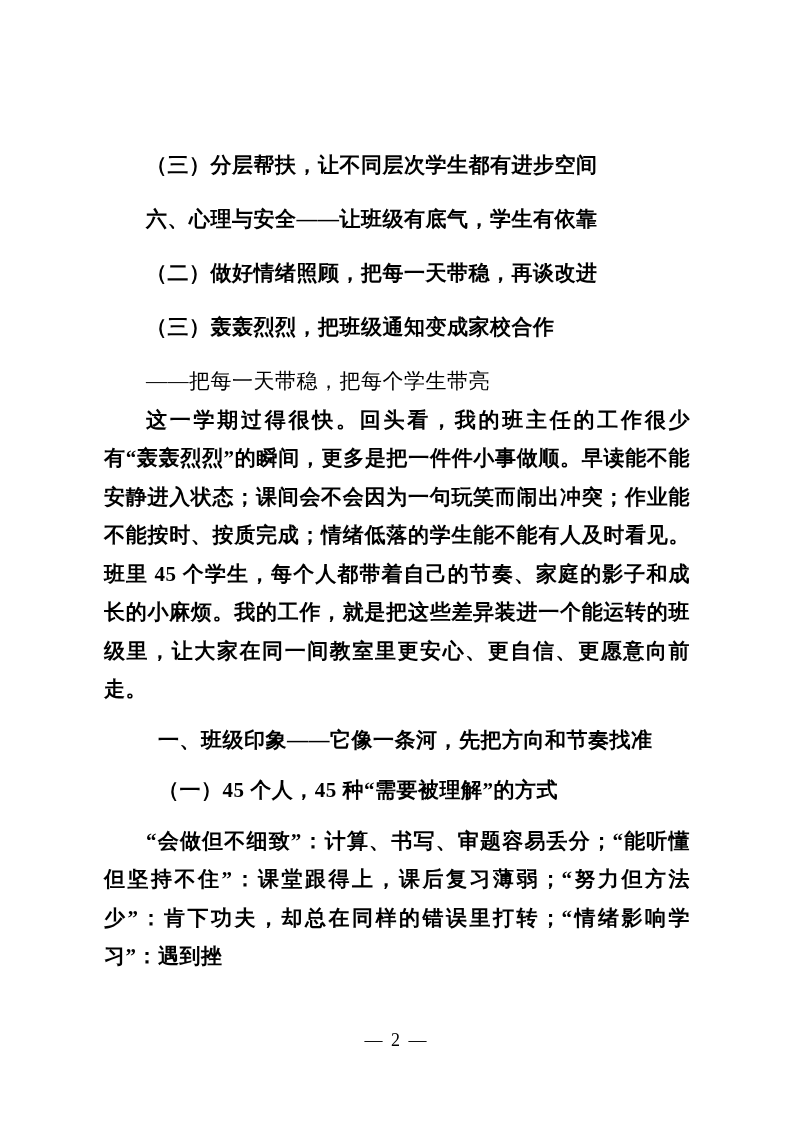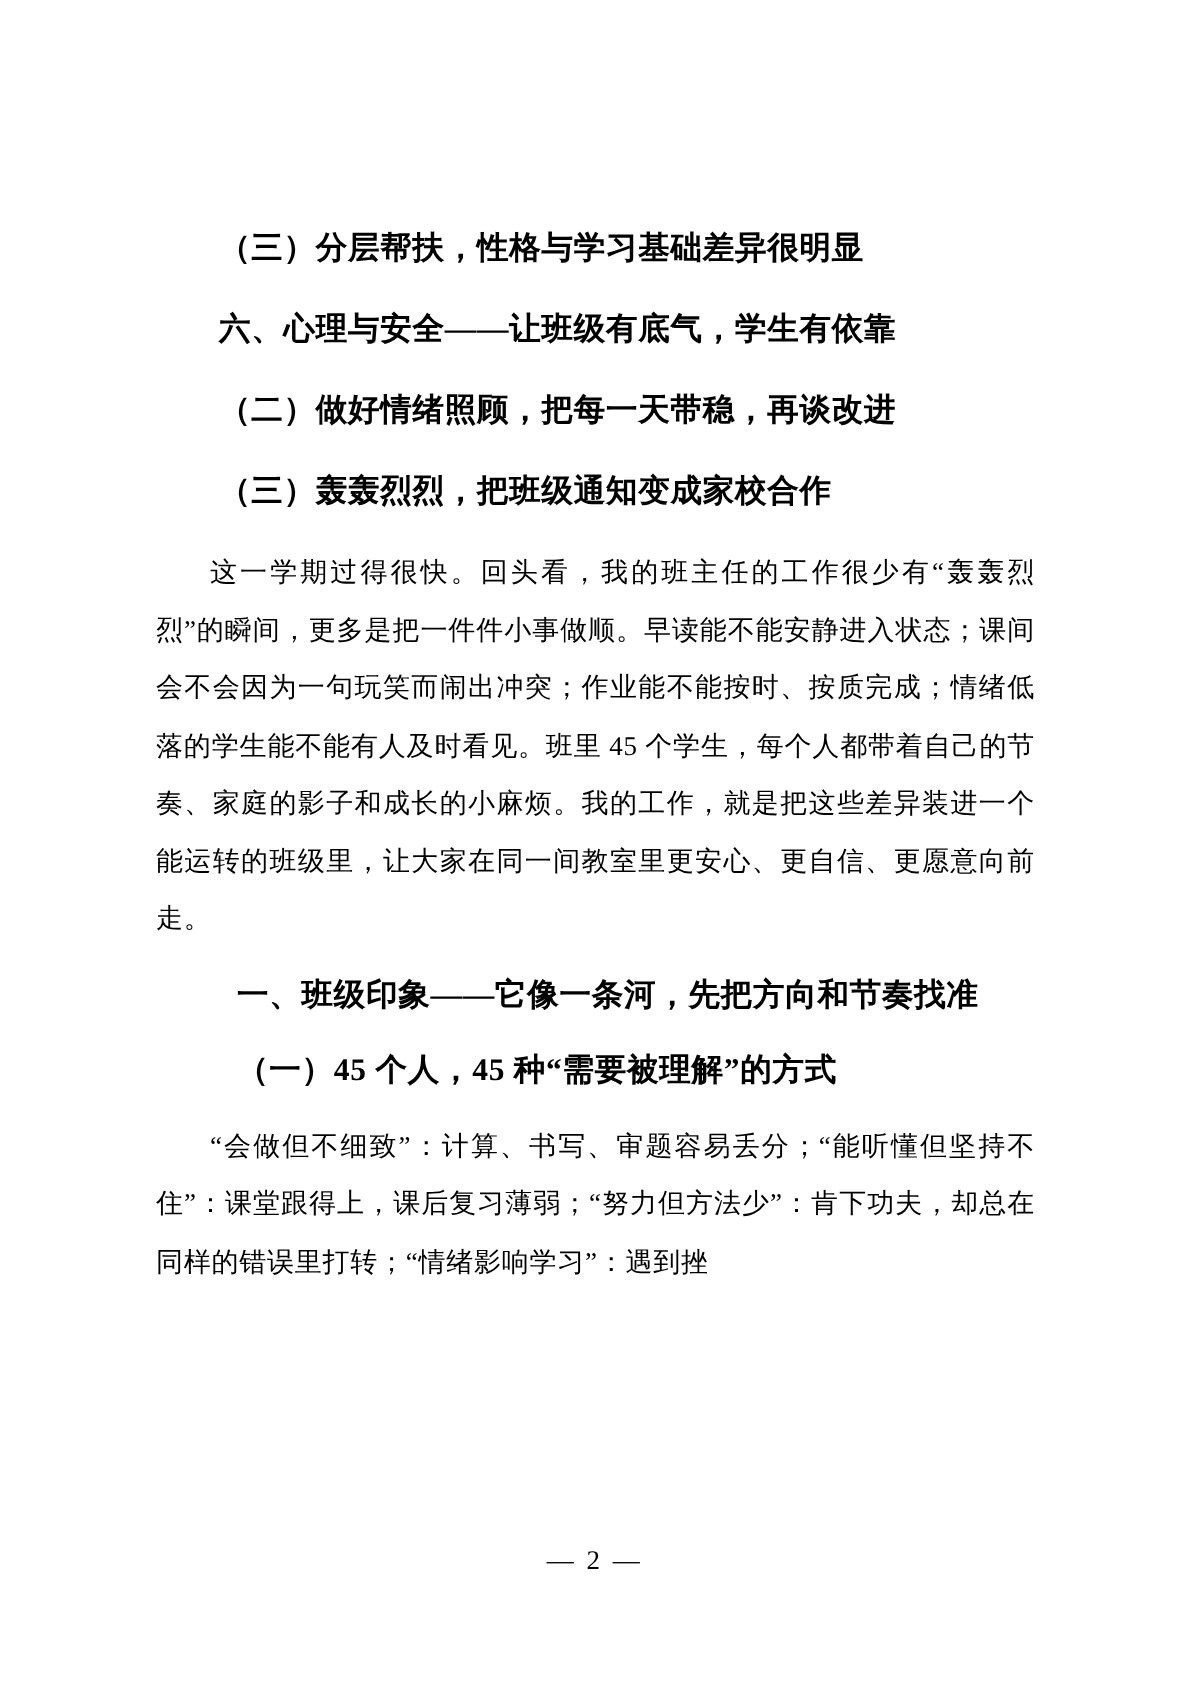--- a/index.html
+++ b/index.html
@@ -33,22 +33,22 @@
   .line-plain {
     font-size: 21px;
     font-weight: 400;
     line-height: 38.5px;
     margin: 0;
     text-indent: 2em;
     letter-spacing: 0.5px;
     white-space: nowrap;
   }
   .para {
-    font-size: 18px;
-    font-weight: 400;
+    font-size: 21px;
+    font-weight: 700;
     line-height: 38.5px;
     margin: 0;
     text-indent: 2em;
     text-align: justify;
     letter-spacing: 0.5px;
   }
   .h-sec {
     font-size: 21px;
     font-weight: 700;
     line-height: 38.5px;
@@ -64,25 +64,26 @@
     width: 793px;
     text-align: center;
     font-size: 18px;
     letter-spacing: 2px;
   }
 </style>
 </head>
 <body>
 
 <div class="doc-page">
-  <p class="h-top">（三）分层帮扶，性格与学习基础差异很明显</p>
+  <p class="h-top">（三）分层帮扶，让不同层次学生都有进步空间</p>
   <p class="h-top">六、心理与安全——让班级有底气，学生有依靠</p>
   <p class="h-top">（二）做好情绪照顾，把每一天带稳，再谈改进</p>
   <p class="h-top">（三）轰轰烈烈，把班级通知变成家校合作</p>
 
+  <p class="line-plain">——把每一天带稳，把每个学生带亮</p>
 
   <p class="para">这一学期过得很快。回头看，我的班主任的工作很少有“轰轰烈烈”的瞬间，更多是把一件件小事做顺。早读能不能安静进入状态；课间会不会因为一句玩笑而闹出冲突；作业能不能按时、按质完成；情绪低落的学生能不能有人及时看见。班里 45 个学生，每个人都带着自己的节奏、家庭的影子和成长的小麻烦。我的工作，就是把这些差异装进一个能运转的班级里，让大家在同一间教室里更安心、更自信、更愿意向前走。</p>
 
   <p class="h-sec">一、班级印象——它像一条河，先把方向和节奏找准</p>
   <p class="h-sec">（一）45 个人，45 种“需要被理解”的方式</p>
 
   <p class="para">“会做但不细致”：计算、书写、审题容易丢分；“能听懂但坚持不住”：课堂跟得上，课后复习薄弱；“努力但方法少”：肯下功夫，却总在同样的错误里打转；“情绪影响学习”：遇到挫</p>
 </div>
 
 <div class="page-footer">— 2 —</div>

